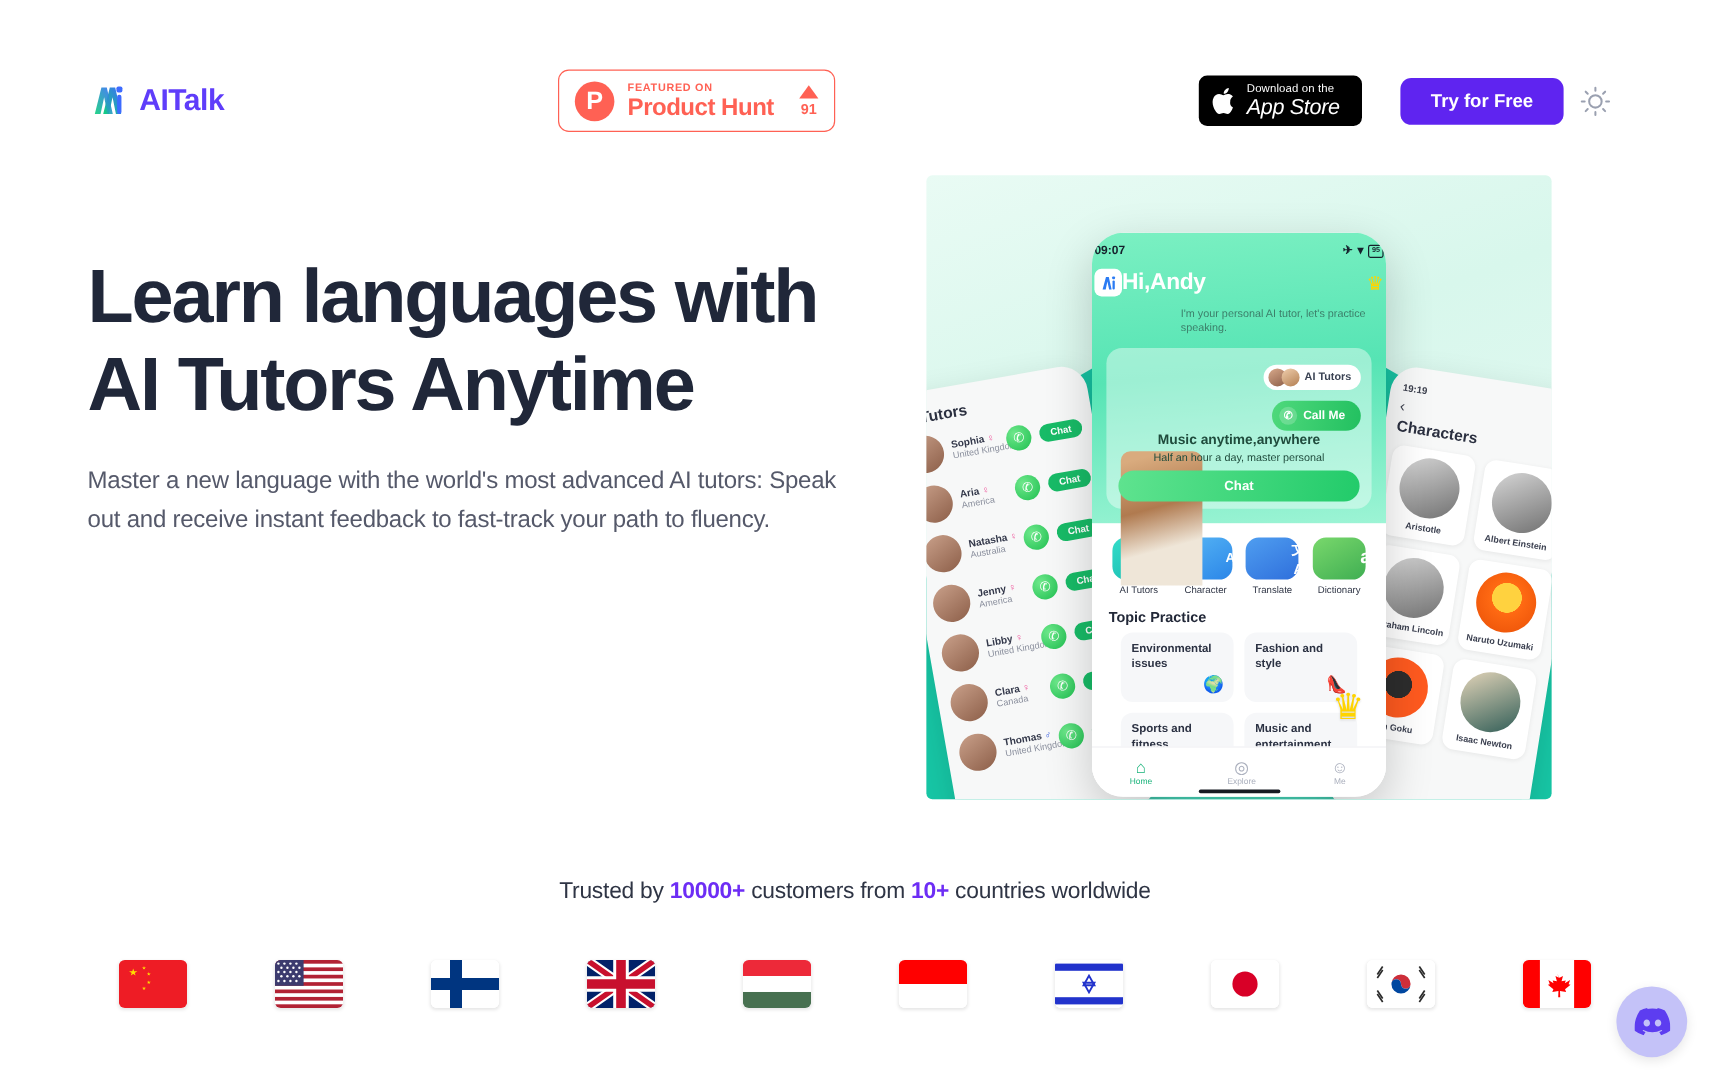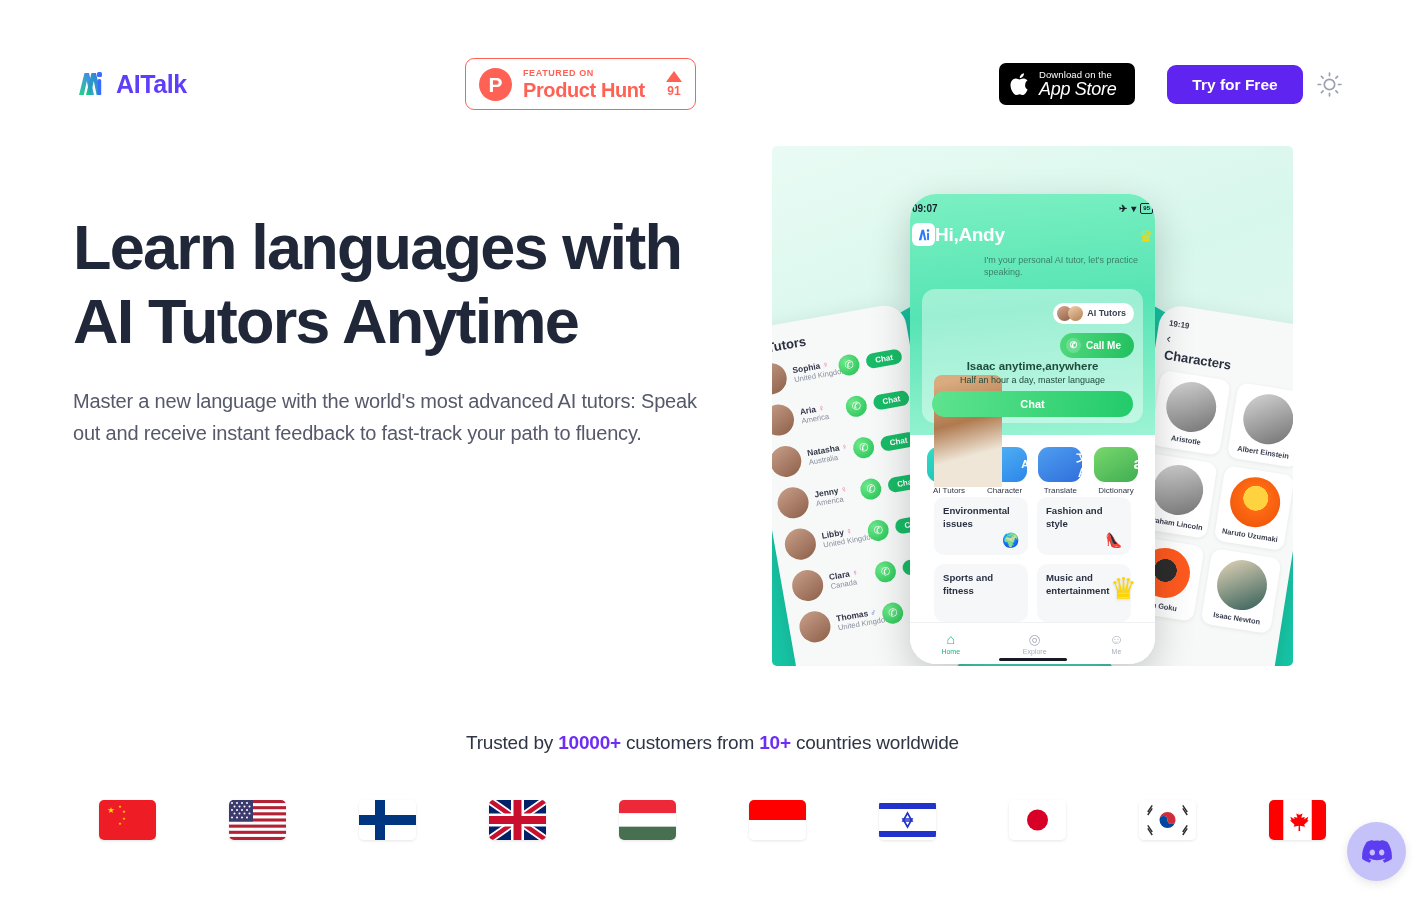--- a/index.html
+++ b/index.html
@@ -565,22 +565,22 @@
         <div class="ai-tutors-pill">
           <span class="pill-ava"></span>
           <span class="pill-ava b"></span>
           <span>AI Tutors</span>
         </div>
         <div class="call-me">
           <span class="call-ico">✆</span>
           <span>Call Me</span>
         </div>
         <div class="talk-block">
-          <div class="talk-1">Isaac anytime,anywhere</div>
-          <div class="talk-2">Half an hour a day, master language</div>
+          <div class="talk-1">Music anytime,anywhere</div>
+          <div class="talk-2">Half an hour a day, master personal</div>
         </div>
         <div class="chat-btn">Chat</div>
       </div>
     </div>
 
     <div class="feat-row">
       <div class="feat">
         <div class="feat-ico f1">👥</div>
         <div class="feat-lab">AI Tutors</div>
       </div>
@@ -591,20 +591,21 @@
       <div class="feat">
         <div class="feat-ico f3" style="font-size:12px">文A</div>
         <div class="feat-lab">Translate</div>
       </div>
       <div class="feat">
         <div class="feat-ico f4">a</div>
         <div class="feat-lab">Dictionary</div>
       </div>
     </div>
 
+    <div class="topic-head">Topic Practice</div>
     <div class="topic-grid">
       <div class="topic-card">
         <span>Environmental issues</span>
         <span class="topic-emoji">🌍</span>
       </div>
       <div class="topic-card">
         <span>Fashion and style</span>
         <span class="topic-emoji">👠</span>
       </div>
       <div class="topic-card">

